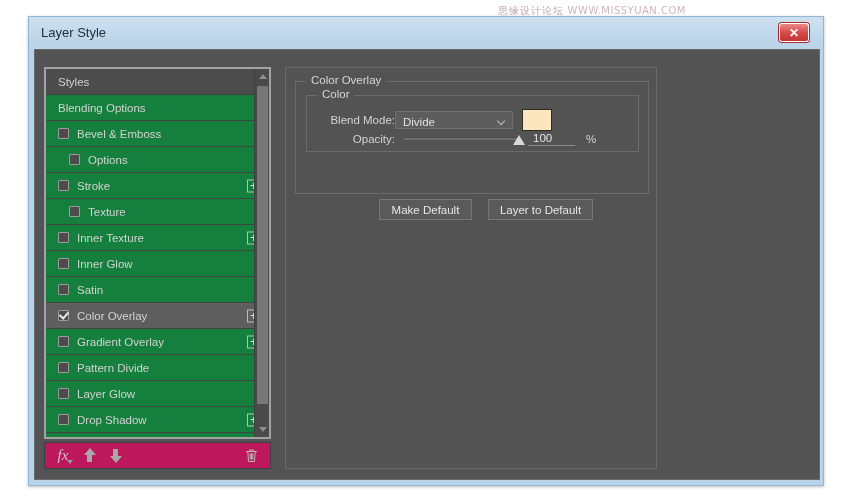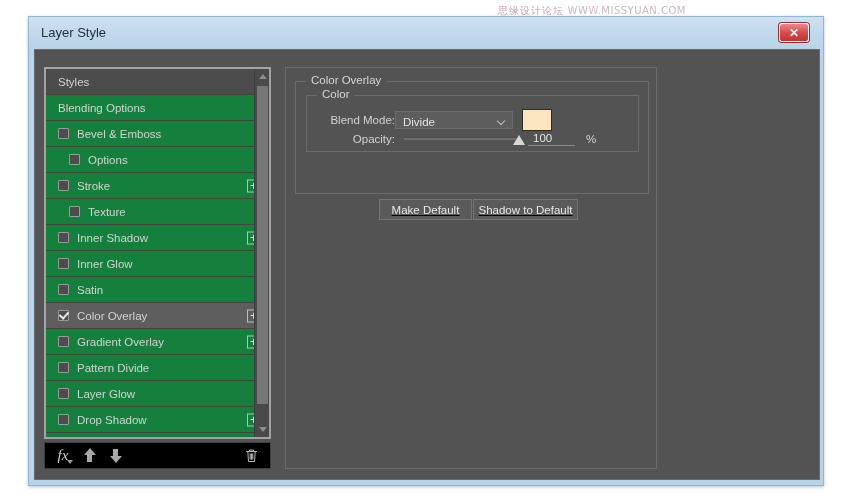--- a/index.html
+++ b/index.html
@@ -234,21 +234,21 @@
     cursor: pointer;
   }
 
   
   .fx-bar {
     position: absolute;
     left: 9px;
     top: 392px;
     width: 227px;
     height: 27px;
-    background: #000000;
+    background: #be185d;
     border: 1px solid #3f3f3f;
     box-sizing: border-box;
     display: flex;
     align-items: center;
   }
   .fx-bar .tool {
     position: relative;
     width: 26px;
     height: 100%;
     display: flex;
@@ -459,22 +459,21 @@
     align-items: center;
     justify-content: center;
     font-family: "Liberation Sans", sans-serif;
     cursor: pointer;
   }
   .defaults-row {
     position: absolute;
     left: 93px;
     top: 131px;
     display: flex;
-    gap: 1px;
-    text-decoration: underline;
+    gap: 16px;
   }
   .btn-make-default { width: 93px; }
   .btn-reset-default { width: 105px; }
 
   
   .right-col {
     position: absolute;
     left: 640px;
     top: 17px;
     width: 135px;
@@ -591,21 +590,21 @@
               <span class="cb"></span>
               <span class="label">Stroke</span>
               <span class="plus">+</span>
             </div>
             <div class="style-row indent-1">
               <span class="cb"></span>
               <span class="label">Texture</span>
             </div>
             <div class="style-row indent-0">
               <span class="cb"></span>
-              <span class="label">Inner Shadow</span>
+              <span class="label">Inner Texture</span>
               <span class="plus">+</span>
             </div>
             <div class="style-row indent-0">
               <span class="cb"></span>
               <span class="label">Inner Glow</span>
             </div>
             <div class="style-row indent-0">
               <span class="cb"></span>
               <span class="label">Satin</span>
             </div>
@@ -690,21 +689,21 @@
                 <div class="thumb" id="opacity-thumb" style="left: 109px;"></div>
               </div>
               <div class="num-input" style="margin-left:9px;">100</div>
               <span class="unit">%</span>
             </div>
           </div>
         </div>
 
         <div class="defaults-row">
           <div class="btn-flat btn-make-default">Make Default</div>
-          <div class="btn-flat btn-reset-default">Shadow to Default</div>
+          <div class="btn-flat btn-reset-default">Layer to Default</div>
         </div>
 
       </div>
 
 
     </div>
   </div>
 </div>
 
 </body></html>

